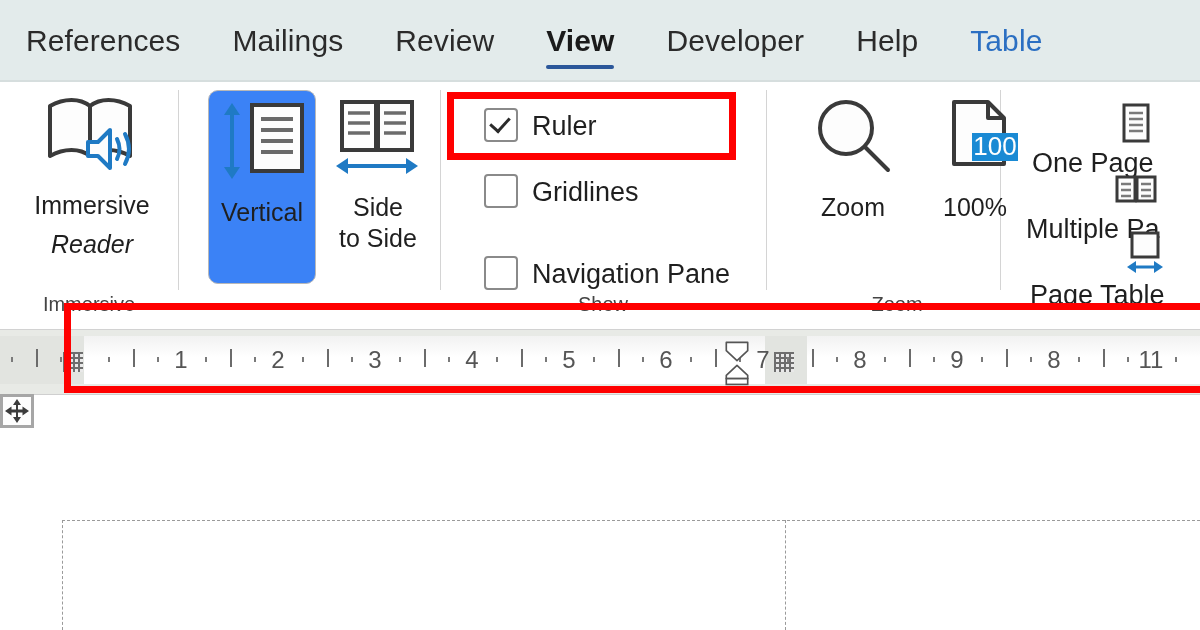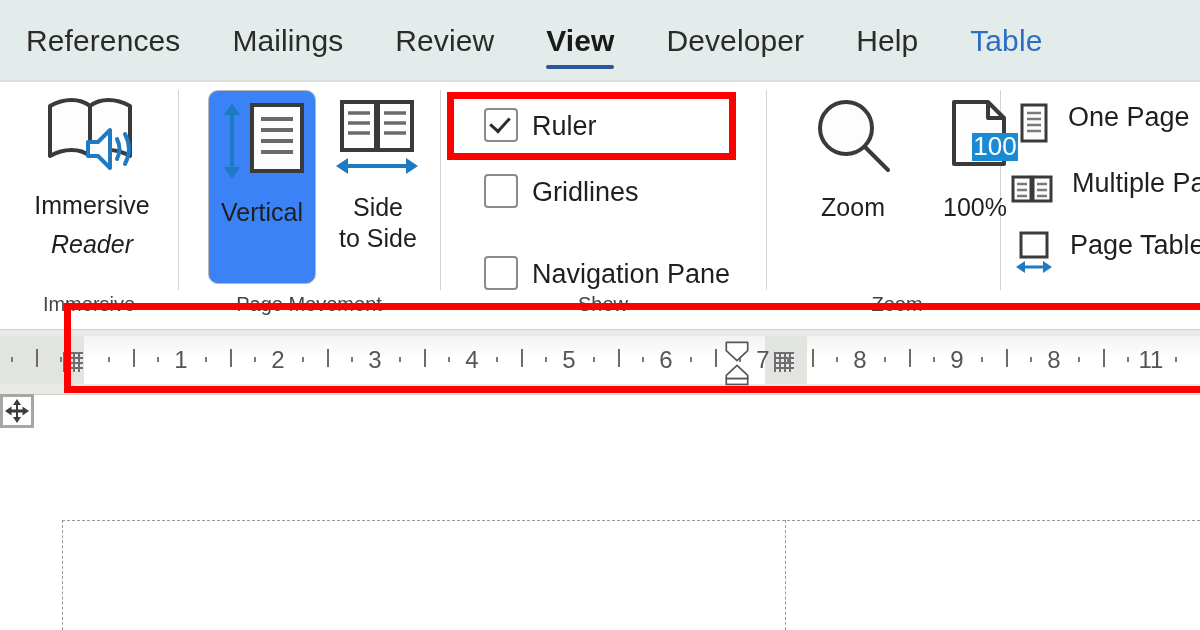--- a/index.html
+++ b/index.html
@@ -152,22 +152,23 @@
     font-size: 27px;
     color: #1f1f1f;
     margin-left: 14px;
     white-space: nowrap;
   }
 
   
   .smrow {
     position: absolute;
     display: flex;
-    align-items: flex-start;
+    align-items: flex-end;
     cursor: default;
+    flex-direction: column;
   }
   .smrow .smico { flex: none; display:block; }
   .smrow .smlbl {
     font-size: 27px;
     color: #1f1f1f;
     margin-left: 16px;
     white-space: nowrap;
   }
 
   
@@ -334,21 +335,20 @@
           <line x1="54" y1="37" x2="76" y2="37" stroke="#6a6a6a" stroke-width="3.5"></line>
           <line x1="14" y1="70" x2="80" y2="70" stroke="#1f7ac4" stroke-width="4"></line>
           <path d="M6 70 L18 62 L18 78 Z" fill="#1f7ac4"></path>
           <path d="M88 70 L76 62 L76 78 Z" fill="#1f7ac4"></path>
         </svg>
       </span>
       <span class="lbl">Side</span>
       <span class="lbl" style="margin-top:0;">to Side</span>
     </div>
 
-    <div class="grp-label">Page Movement</div>
   </div>
 
   <div class="grp" style="left:440px;width:326px;">
 
     <div class="cbrow" style="left:32px; top:26px;">
       <span class="cbox checked"></span>
       <span class="cblbl">Ruler</span>
     </div>
 
     <div class="cbrow" style="left:32px; top:92px;">

